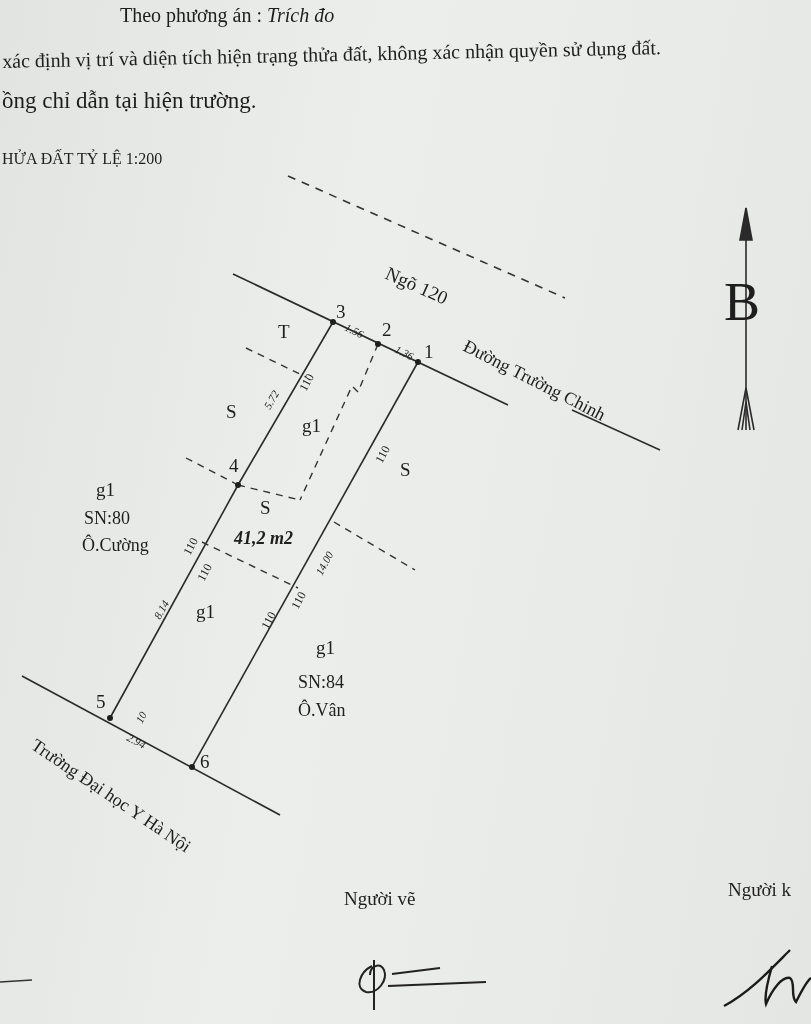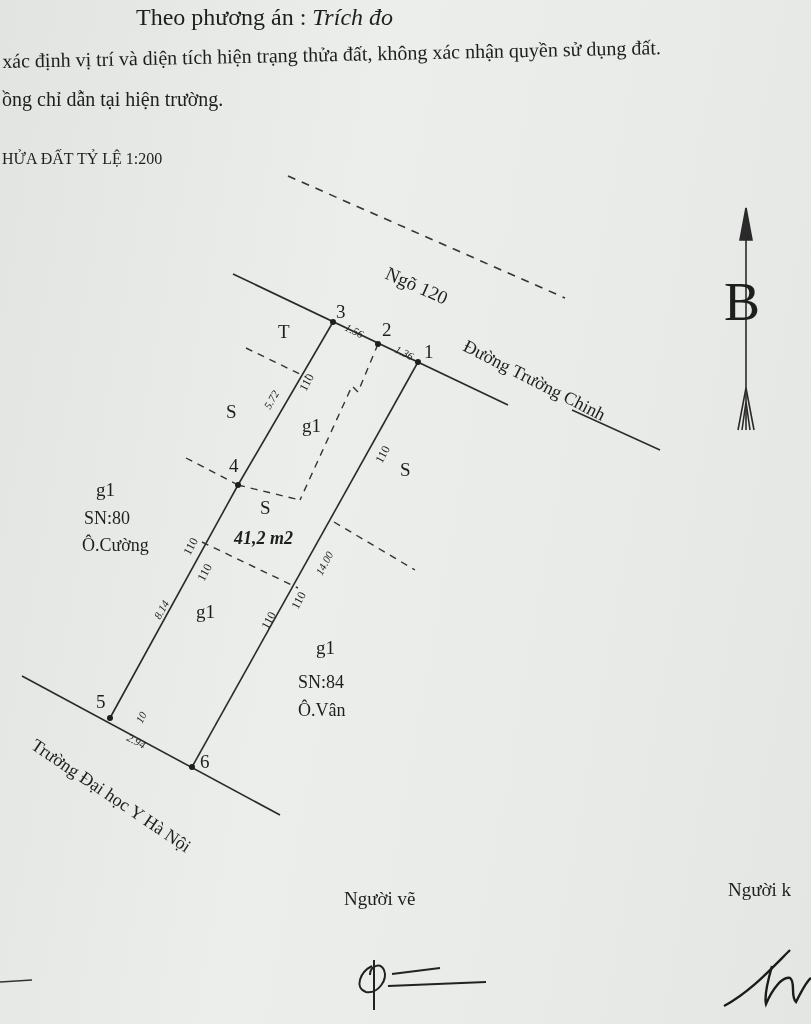--- a/index.html
+++ b/index.html
@@ -1,24 +1,24 @@
 <!DOCTYPE html>
 <html><head>
 <meta charset="utf-8">
 <style>
   html,body{margin:0;padding:0;}
   body{width:811px;height:1024px;overflow:hidden;background:#e6e8e5;position:relative;
        font-family:"Liberation Serif","DejaVu Serif",serif;color:#1e1e1e;}
   .paper{position:absolute;left:0;top:0;width:811px;height:1024px;
          background:linear-gradient(100deg,#e2e4e1 0%,#eceeeb 40%,#e9ebe8 70%,#e4e6e3 100%);}
   .txt{position:absolute;white-space:nowrap;}
-  .l1{left:136px;top:4px;font-size:24px;}
+  .l1{left:120px;top:4px;font-size:20px;}
   .l1 .it{font-style:italic;}
   .l2{left:2px;top:50px;font-size:20px;transform:rotate(-1.2deg);transform-origin:left top;}
-  .l3{left:2px;top:88px;font-size:20px;}
+  .l3{left:2px;top:88px;font-size:23px;}
   .l4{left:2px;top:150px;font-size:16px;}
   svg.plot{position:absolute;left:0;top:0;}
 </style>
 </head>
 <body>
 
 <div class="paper"></div>
 
 <div class="txt l1">
   <span>Theo phương án :</span>

